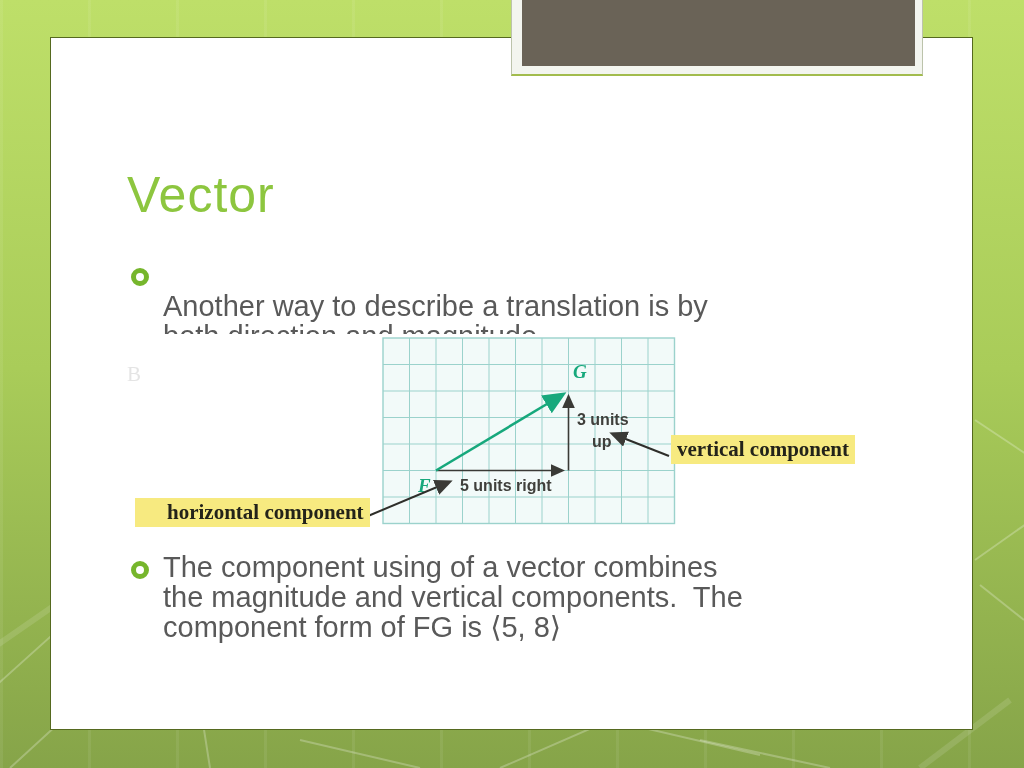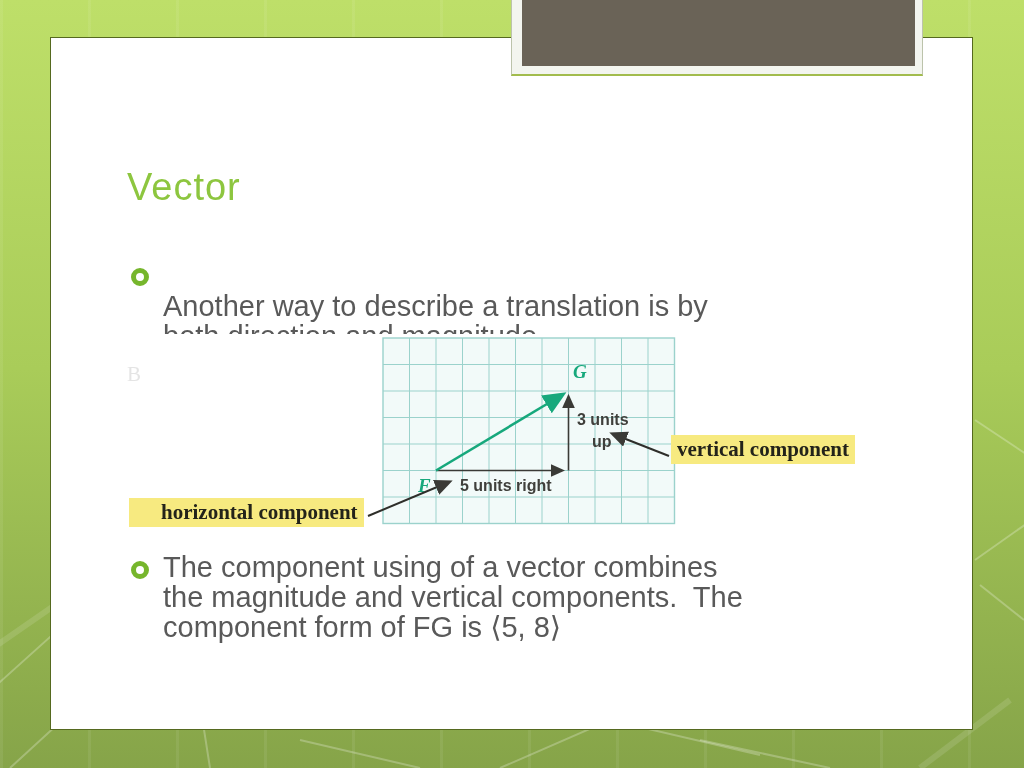--- a/index.html
+++ b/index.html
@@ -29,21 +29,21 @@
     border-bottom:2px solid #a2bc4d;
     box-sizing:border-box;z-index:2;
   }
   .placeholder-photo{
     position:absolute;left:10px;top:0px;right:7px;bottom:8px;
     background:#6a6357;
   }
 
   .page-title{
     position:absolute;left:76px;top:128px;
-    font-size:38px;letter-spacing:1px;color:#8dc63f;
+    font-size:50px;letter-spacing:1px;color:#8dc63f;
     font-weight:400;
   }
 
   .bullet-ring{
     position:absolute;width:8px;height:8px;border-radius:50%;
     border:5px solid #76b62c;background:#fff;
   }
   .ring1{left:80px;top:230px;}
   .ring2{left:80px;top:523px;}
 
@@ -63,21 +63,21 @@
   .figure svg{position:absolute;left:0;top:0;}
   .artifact{
     position:absolute;left:6px;top:28px;
     font-family:"Liberation Serif",serif;font-size:21px;color:#cfcfcf;opacity:.55;
   }
   .hl-label{
     position:absolute;background:#f7ea80;color:#23231a;
     font-family:"Liberation Serif",serif;font-weight:bold;font-size:21px;
     padding:2px 6px;white-space:pre;
   }
-  .hl-horizontal{left:8px;top:164px;padding-left:32px;}
+  .hl-horizontal{left:14px;top:164px;padding-left:32px;}
   .hl-vertical{left:550px;top:101px;}
 </style>
 </head>
 <body>
 
 <div class="bg-stripes"></div>
 
 <svg class="bg-deco" width="1024" height="768" viewBox="0 0 1024 768">
   <g stroke="rgba(255,255,255,0.25)" stroke-width="2" fill="none">
     <path d="M -20 700 L 80 610 L 190 640 L 210 768"></path>

